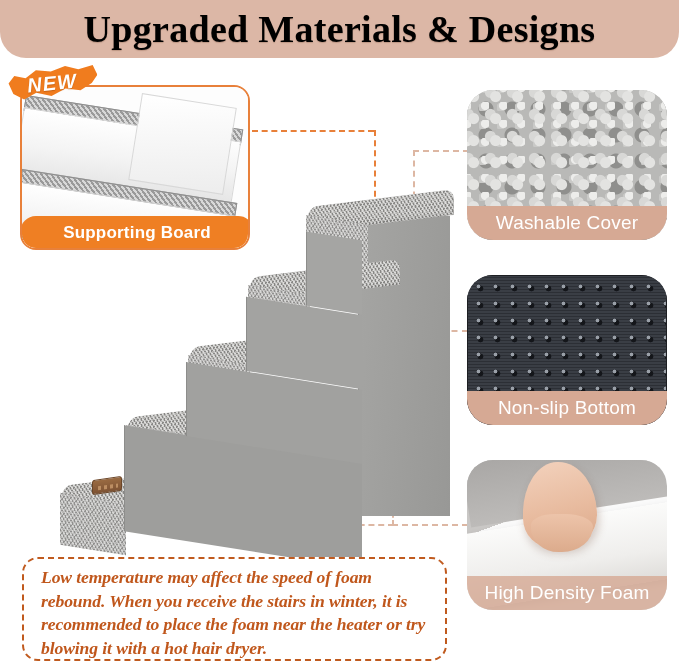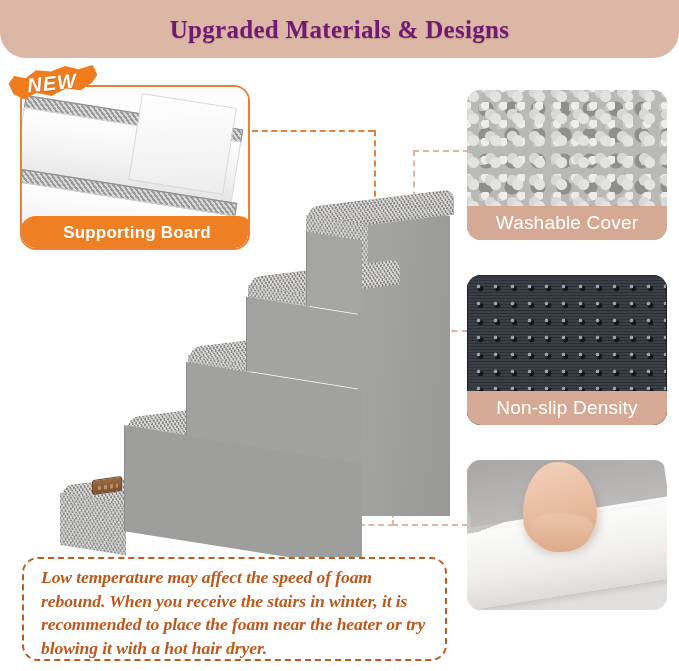--- a/index.html
+++ b/index.html
@@ -10,21 +10,21 @@
 
   
   .header-banner{
     position:absolute; left:0; top:0; width:679px; height:58px;
     background:#dcb7a6;
     border-bottom-left-radius:26px; border-bottom-right-radius:26px;
     display:flex; align-items:center; justify-content:center;
   }
   .header-title{
     font-family:"Liberation Serif", serif;
-    font-weight:bold; font-size:25px; color:#701a75;
+    font-weight:bold; font-size:38px; color:#000000;
     letter-spacing:.3px; line-height:1;
     text-shadow:0 1px 1px rgba(150,110,92,.45);
     white-space:nowrap;
   }
 
   
   .sb-panel{
     position:absolute; left:20px; top:85px; width:230px; height:165px;
     border:2.5px solid #e8803a; border-radius:16px;
     background:#ffffff; overflow:hidden;
@@ -65,21 +65,21 @@
   .new-badge span{
     position:absolute; inset:0; display:flex; align-items:center; justify-content:center;
     color:#fff; font-size:20px; font-weight:bold; font-style:italic;
     letter-spacing:1px; transform:rotate(-6deg);
     text-shadow:0 1px 1px rgba(160,70,0,.5);
   }
 
   
   .feature-card{
     position:absolute; width:200px; height:150px;
-    border-radius:14px; overflow:hidden; background:#ddd;
+    border-radius:26px; overflow:hidden; background:#ddd;
   }
   #card-washable{ left:467px; top:90px; }
   #card-nonslip { left:467px; top:275px; }
   #card-foam    { left:467px; top:460px; }
 
   .card-media{ position:absolute; left:0; top:0; width:200px; height:150px; }
 
   
   .tex-washable{
     background-color:#b9b9b7;
@@ -286,29 +286,32 @@
   <div class="feature-card" id="card-washable">
     <div class="card-media tex-washable"></div>
     <div class="card-label solid">
       <span>Washable Cover</span>
     </div>
   </div>
 
   <div class="feature-card" id="card-nonslip">
     <div class="card-media tex-nonslip"></div>
     <div class="card-label solid">
-      <span>Non-slip Density</span>
+      <span>Non-slip Bottom</span>
     </div>
   </div>
 
   <div class="feature-card" id="card-foam">
     <div class="card-media tex-foam">
       <div class="foam-wall"></div>
       <div class="foam-step"></div>
       <div class="hand"></div>
     </div>
+    <div class="card-label overlay">
+      <span>High Density Foam</span>
+    </div>
   </div>
 
   <div class="note">
     <p>Low temperature may affect the speed of foam rebound. When you receive the stairs in winter, it is recommended to place the foam near the heater or try blowing it with a hot hair dryer.</p>
   </div>
 
 </div>
 
 </body></html>

